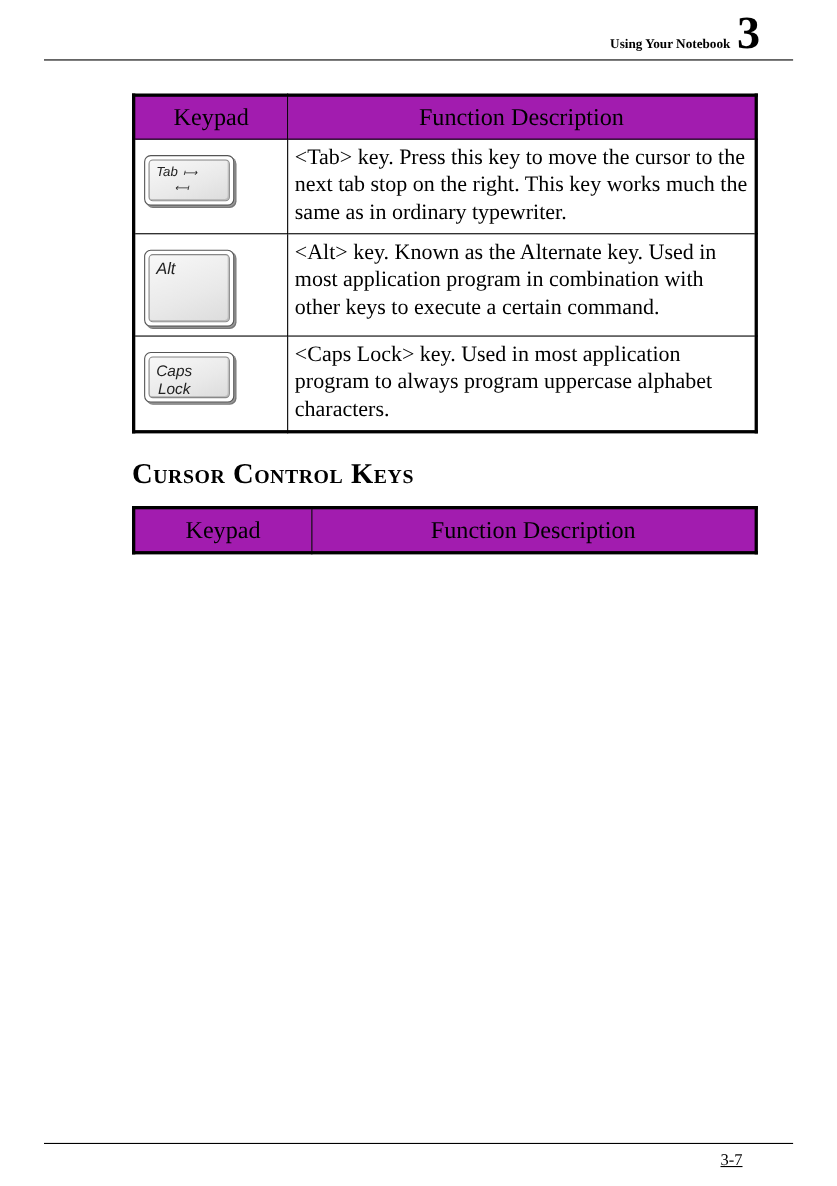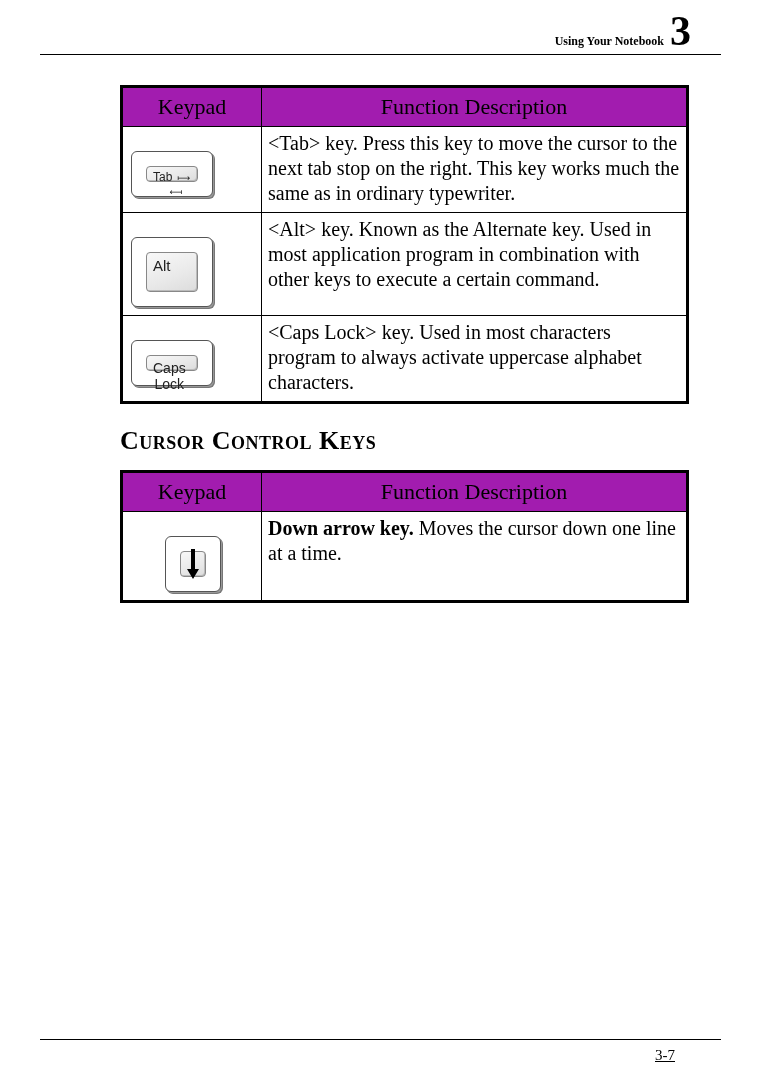--- a/index.html
+++ b/index.html
@@ -17,23 +17,24 @@
   .header .chap { font-family: Georgia, "Times New Roman", serif; font-weight: bold; font-size: 42px; margin-left: 6px; line-height: 1; }
   .hr { border: none; border-bottom: 1px solid #000; margin: 0 40px 0 40px; }
   .content { padding: 30px 72px 0 120px; }
   table.ktable { border-collapse: collapse; width: 100%; border: 3px solid #000; font-size: 20px; }
   table.ktable th { background: #a21caf; font-weight: normal; font-size: 22px; border: 1px solid #000; padding: 6px 4px; }
   table.ktable td { border: 1px solid #000; vertical-align: top; padding: 4px 6px 6px 6px; }
   table.ktable td.kcell { width: 140px; text-align: left; vertical-align: top; padding: 6px; }
   table.ktable td.dcell { line-height: 1.25; }
   .keycap-outer {
     display: inline-block; width: 82px; border: 1px solid #555;
-    border-radius: 6px; padding: 14px; background: #fff;
+    border-radius: 6px; padding: 3px; background: #fff;
     box-shadow: 1px 1px 0 #999, 2px 2px 0 #777;
-    margin: 18px 0 2px 2px;
+    margin: 8px 0 2px 2px;
+    font-style: italic;
   }
   .keycap-outer.tall { height: 70px; }
   .keycap-outer.short { height: 46px; }
   .keycap-outer.square { width: 56px; height: 56px; }
   .keycap-inner {
     width: 100%; height: 100%; border: 1px solid #888; border-radius: 4px;
     background: linear-gradient(160deg, #f8f8f8, #e9e9e9 60%, #dcdcdc);
     display: flex; align-items: center; justify-content: center;
     box-shadow: inset -1px -1px 0 #bbb;
   }
@@ -99,49 +100,35 @@
       </tr>
       <tr>
         <td class="kcell">
           <span class="keycap-outer short">
             <span class="keycap-inner top-left">
                 <span class="keycap-label" style="font-size:14px"><span>Caps</span><br><span>Lock</span></span>
               </span>
           </span>
         </td>
         <td class="dcell">
-          <span>&lt;Caps Lock&gt;</span><span> key. Used in most characters program to always activate uppercase alphabet characters.</span>
+          <span>&lt;Caps Lock&gt;</span><span> key. Used in most application program to always program uppercase alphabet characters.</span>
         </td>
       </tr>
     </tbody>
   </table>
 
   <div class="section-h">Cursor Control Keys</div>
 
   <table class="ktable">
     <thead>
       <tr>
         <th>Keypad</th>
         <th>Function Description</th>
       </tr>
     </thead>
     <tbody>
-      <tr>
-        <td class="kcell" style="text-align:center">
-          <span class="keycap-outer square">
-            <span class="keycap-inner">
-              <svg class="arrow-svg" viewBox="0 0 16 34">
-                <path d="M8 32 L2 22 L6 22 L6 2 L10 2 L10 22 L14 22 Z" fill="#000"></path>
-              </svg>
-            </span>
-          </span>
-        </td>
-        <td class="dcell">
-          <span class="bold">Down arrow key.</span><span> Moves the cursor down one line at a time.</span>
-        </td>
-      </tr>
     </tbody>
   </table>
 
 </div>
 
 <div class="footer-line"></div>
 <div class="footer-pn">3-7</div>
 
 </body></html>

